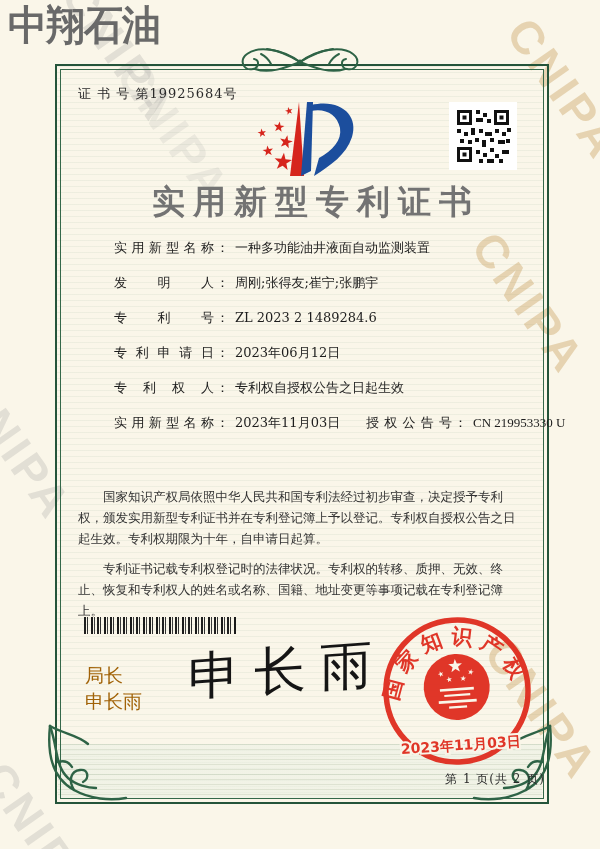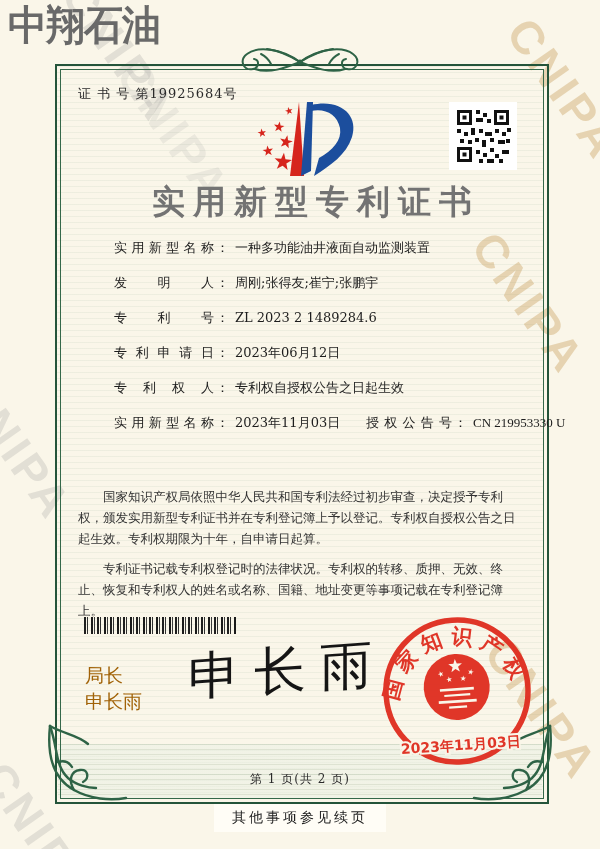--- a/index.html
+++ b/index.html
@@ -47,21 +47,21 @@
      background:repeating-linear-gradient(90deg,#1f1f1f 0 2px,transparent 2px 3px,#303030 3px 4px,
        transparent 4px 7px,#1a1a1a 7px 9px,transparent 9px 10px,#3c3c3c 10px 11px,transparent 11px 13px);}
 
   .signer{left:85px;top:663px;font-family:"Liberation Sans","DejaVu Sans",sans-serif;
           font-size:19px;color:#a16207;line-height:26px;}
   .signature{left:188px;top:636px;font-size:52px;color:#151515;letter-spacing:14px;
              transform:rotate(-4deg) skewX(-4deg);font-weight:500;}
 
   .seal{left:376px;top:610px;width:162px;height:162px;transform:rotate(-4deg);opacity:0.94;}
 
-  .pageinfo{left:55px;top:771px;width:490px;text-align:center;font-size:12px;color:#2a2a2a;letter-spacing:1px;}
+  .pageinfo{left:55px;top:771px;width:490px;text-align:right;font-size:12px;color:#2a2a2a;letter-spacing:1px;}
   .footnote{left:0;top:804px;width:600px;text-align:center;font-size:14px;color:#222;letter-spacing:3px;}
   .footnote span{background:#fffdf6;padding:5px 18px;display:inline-block;}
 
   .qrbox{left:449px;top:102px;width:68px;height:68px;background:#fff;}
 </style>
 </head>
 <body>
 
 <div id="page">
 
@@ -239,17 +239,14 @@
         <rect x="68" y="84" width="26" height="2.2"></rect>
         <rect x="62" y="90" width="38" height="2.8"></rect>
         <rect x="72" y="96" width="18" height="2.2"></rect>
       </g>
     </g>
     <text x="81" y="140" text-anchor="middle" font-size="14" font-weight="bold" fill="#df2b1d" stroke="#faf6e9" stroke-width="4" paint-order="stroke" font-family="'DejaVu Sans',sans-serif">2023年11月03日</text>
   </svg>
 
   <div class="abs pageinfo">第 1 页(共 2 页)</div>
 
-  <div class="abs footnote">
-    <span>其他事项参见续页</span>
-  </div>
 
 </div>
 
 </body></html>

